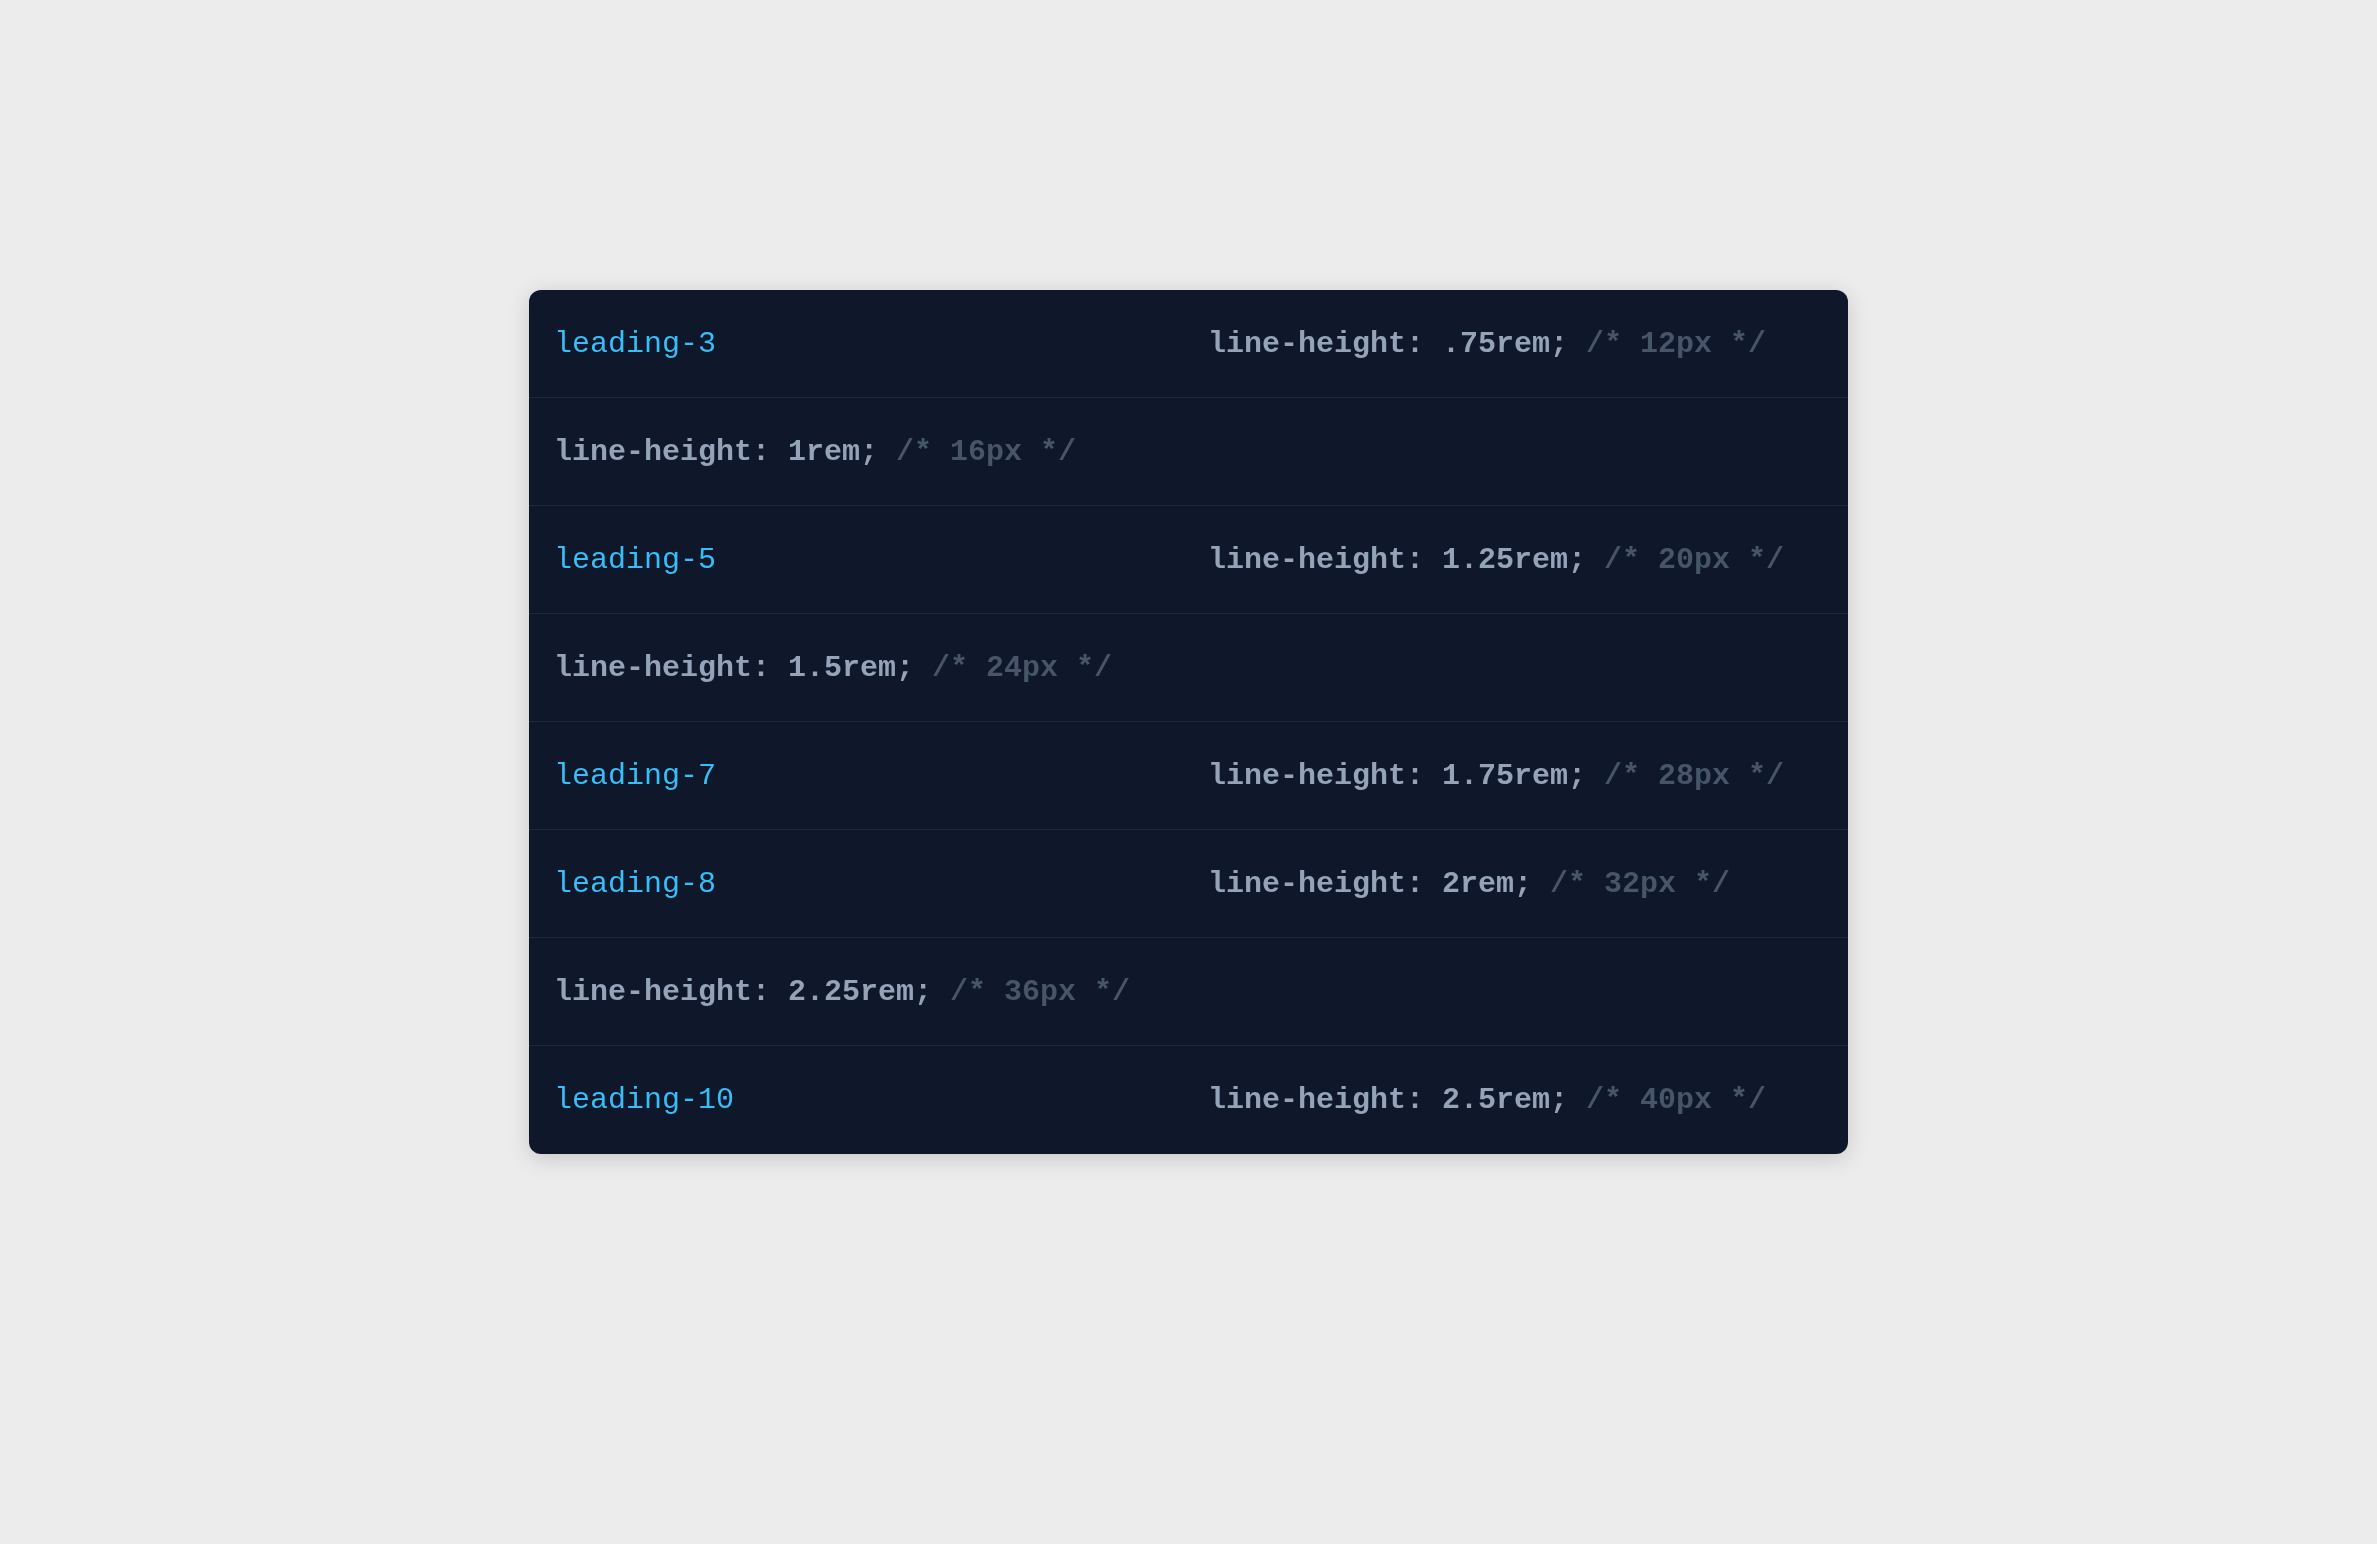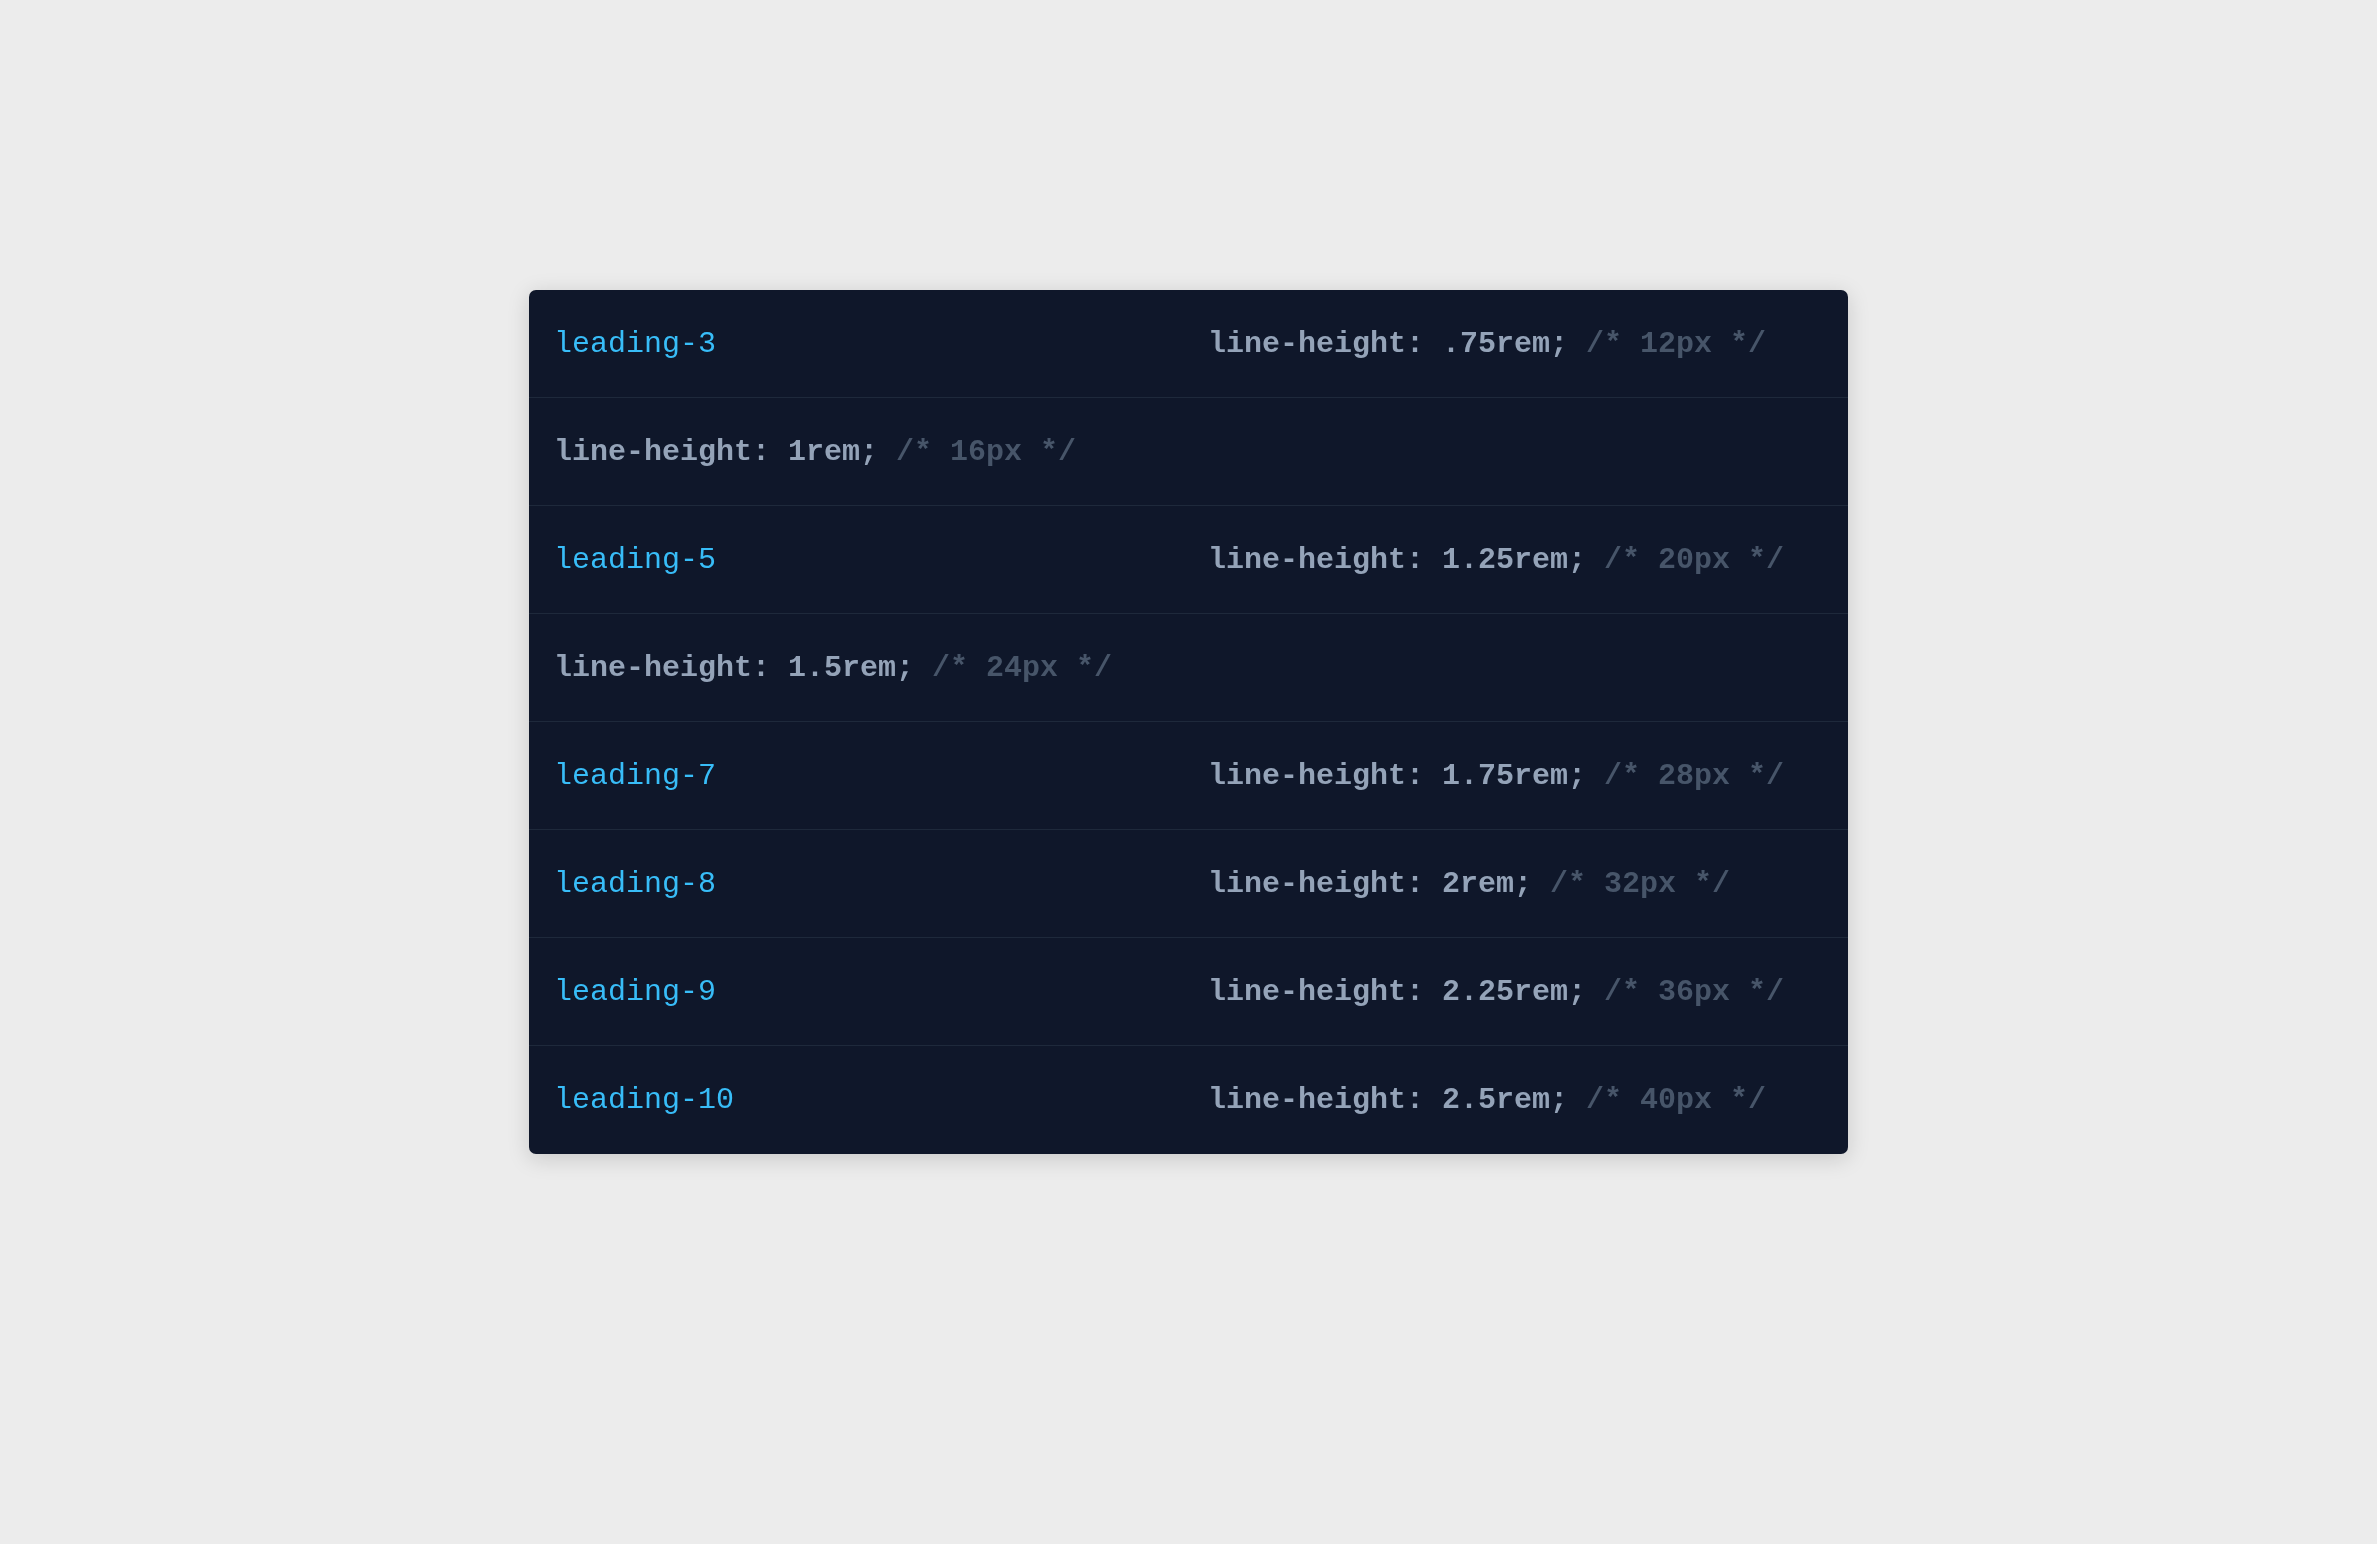--- a/index.html
+++ b/index.html
@@ -13,21 +13,21 @@
       height: 1545px;
       display: flex;
       align-items: flex-start;
       justify-content: center;
       padding-top: 290px;
       font-family: ui-monospace, SFMono-Regular, "SF Mono", Menlo, Monaco, Consolas, "Liberation Mono", "Courier New", monospace;
     }
     .panel {
       background: #0f172a;
       width: 1319px;
-      border-radius: 7px;
+      border-radius: 12px;
       box-shadow: 0 4.5px 22px rgba(0,0,0,0.15);
     }
     .row {
       display: flex;
       align-items: center;
       height: 108px;
       padding: 0 25px;
       border-bottom: 0.7px solid #1e293b;
     }
     .row:last-child {
@@ -97,21 +97,20 @@
   </div>
   <div class="row">
     <div class="class-name">leading-8</div>
     <div class="properties">
       <span class="prop-text">line-height: 2rem;</span>
       <span> </span>
       <span class="comment">/* 32px */</span>
     </div>
   </div>
   <div class="row">
-    <div class="class-name">leading-9</div>
     <div class="properties">
       <span class="prop-text">line-height: 2.25rem;</span>
       <span> </span>
       <span class="comment">/* 36px */</span>
     </div>
   </div>
   <div class="row">
     <div class="class-name">leading-10</div>
     <div class="properties">
       <span class="prop-text">line-height: 2.5rem;</span>

